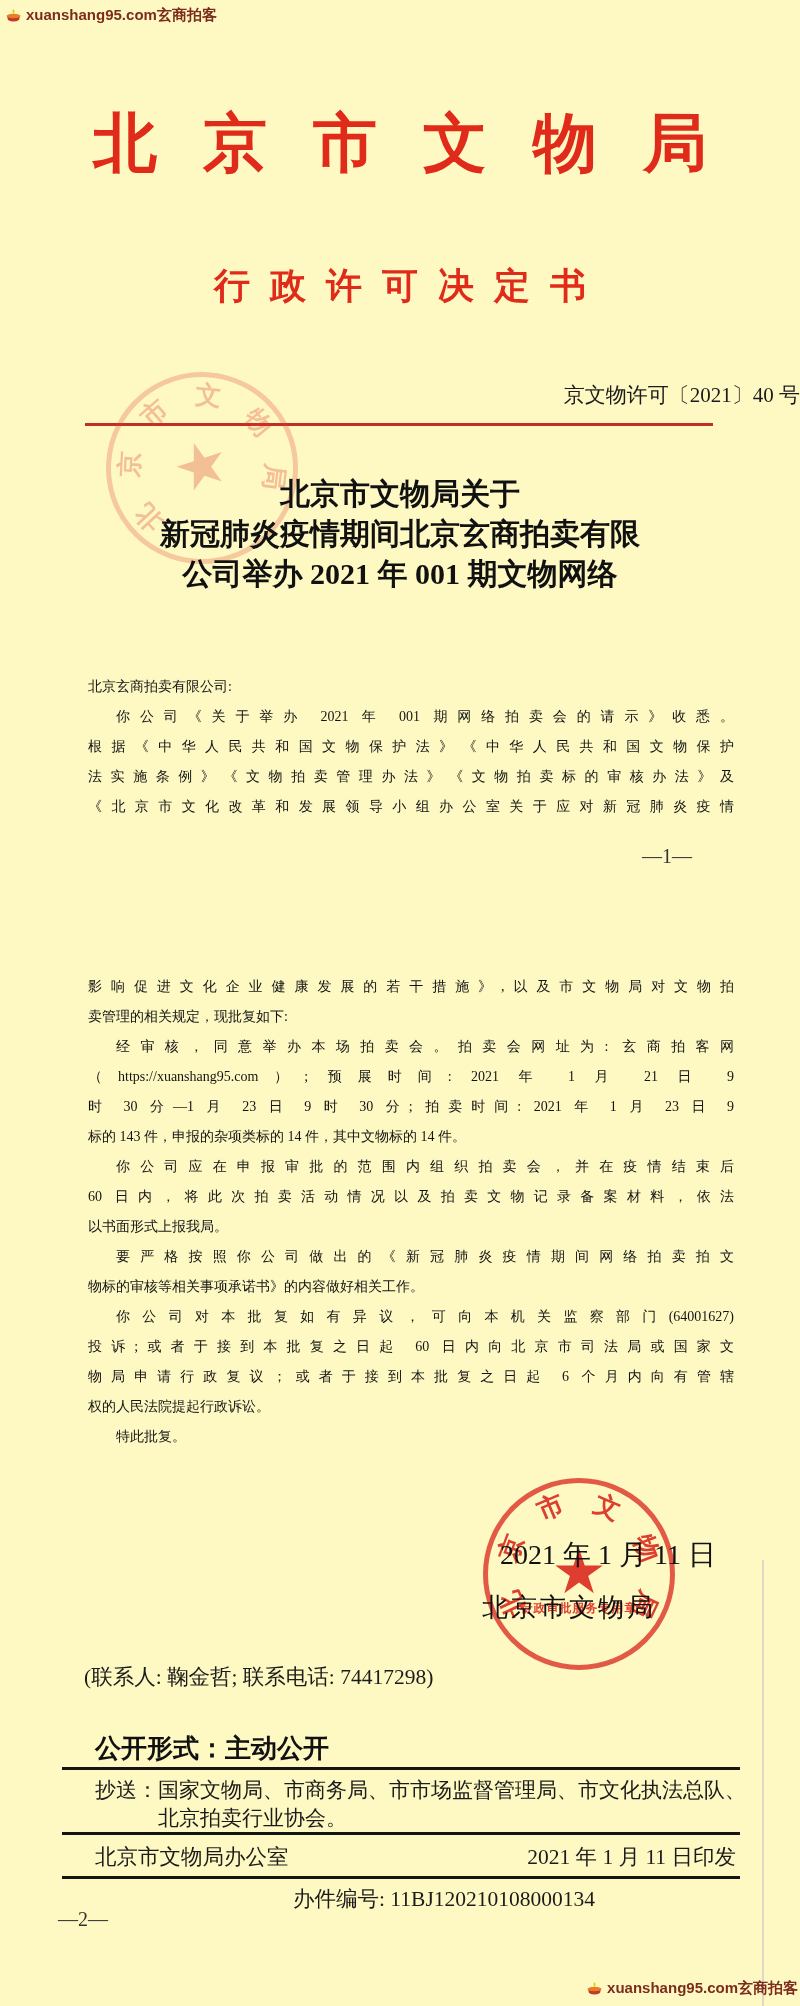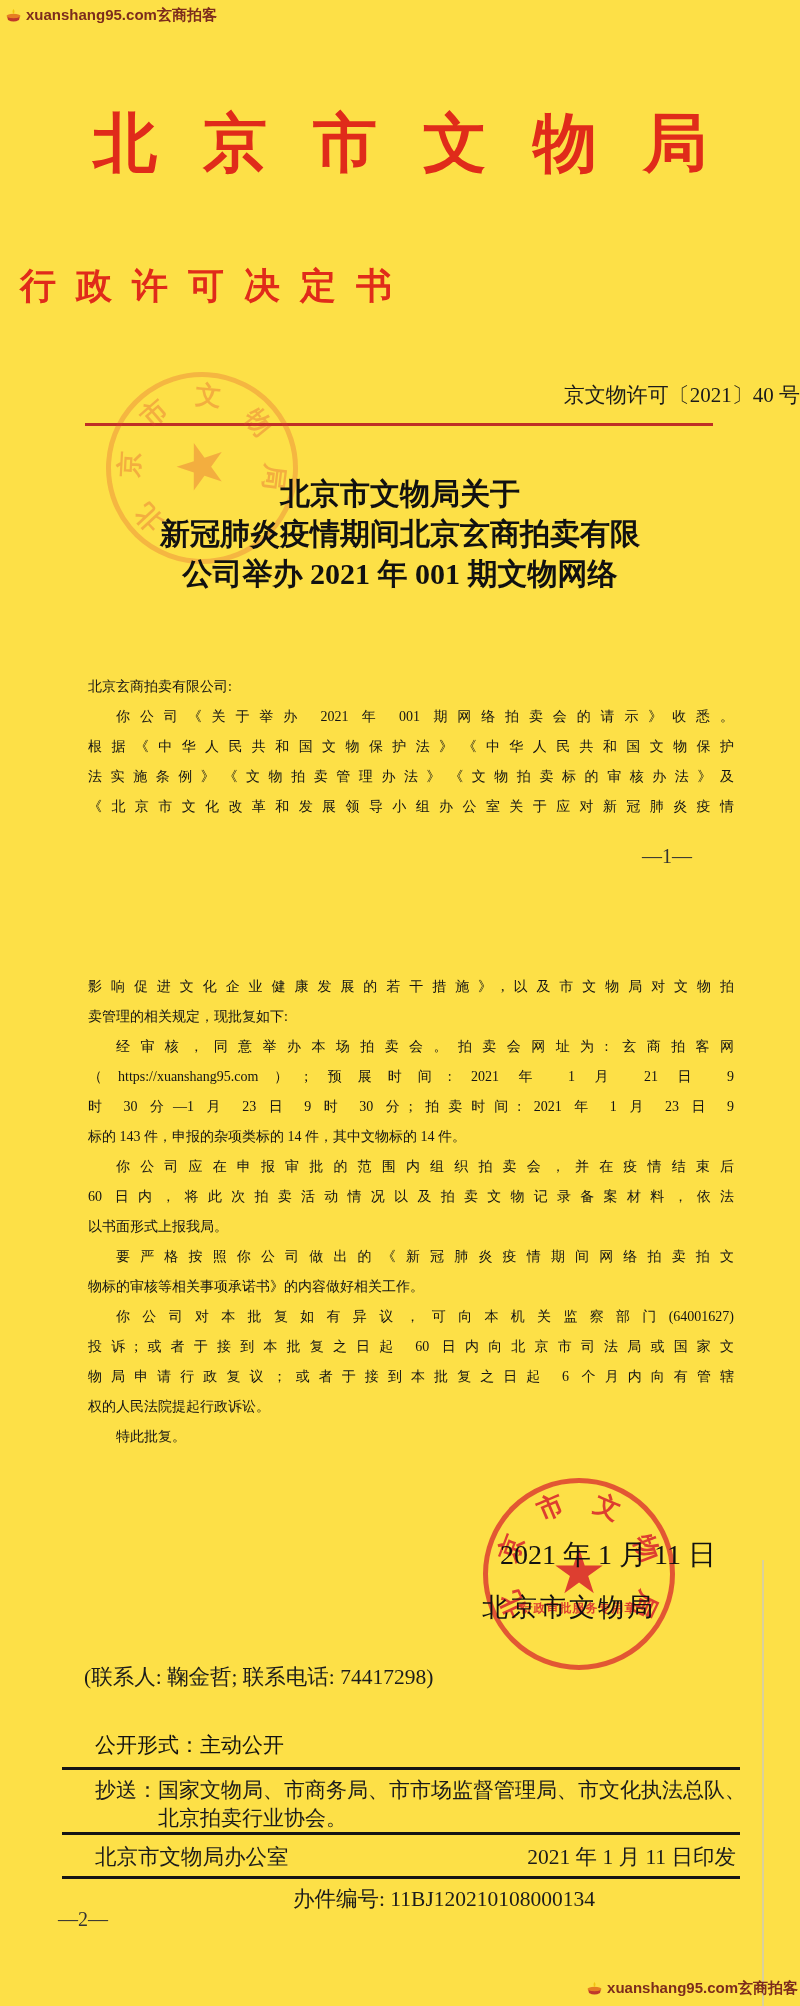--- a/index.html
+++ b/index.html
@@ -1,30 +1,30 @@
 <!DOCTYPE html>
 <html><head>
 <meta charset="utf-8">
 <style>
   html,body{margin:0;padding:0;background:#ffffff;}
-  .page{position:relative;width:800px;height:2006px;background:#fde047;overflow:hidden;
+  .page{position:relative;width:800px;height:2006px;background:#fef9c3;overflow:hidden;
         font-family:"Liberation Serif",serif;color:#1b1b1b;}
 
   
   .wm{position:absolute;display:flex;align-items:center;gap:3px;
       font-family:"Liberation Sans",sans-serif;font-weight:bold;font-size:15px;color:#7c2c1d;}
   .wm-top{top:6px;left:4px;}
   .wm-bottom{top:1979px;right:2px;}
   .wm-icon{width:19px;height:16px;display:inline-block;}
 
   
   .masthead{position:absolute;top:100px;left:0;width:100%;text-align:center;
             font-weight:bold;font-size:64px;color:#e02b1a;
             letter-spacing:46px;padding-left:46px;box-sizing:border-box;}
-  .doc-type{position:absolute;top:262px;left:0;width:100%;
+  .doc-type{position:absolute;top:262px;left:0;width:100%;text-align:center;
             font-weight:bold;font-size:36px;color:#e02b1a;
             letter-spacing:20px;padding-left:20px;box-sizing:border-box;}
   .doc-number{position:absolute;top:381px;left:0;width:100%;text-align:right;font-size:21px;}
   .red-rule{position:absolute;top:423px;left:85px;width:628px;height:3px;background:#bf2f26;}
 
   
   .doc-title{position:absolute;top:474px;left:0;width:100%;text-align:center;
              font-weight:bold;font-size:30px;line-height:40px;color:#111;}
 
   
@@ -51,21 +51,21 @@
            transform-origin:center;}
   .seal-sub{position:absolute;left:24px;top:122px;width:144px;text-align:center;
             font-size:12px;color:#dd3e30;letter-spacing:1px;font-weight:bold;}
 
   
   .sig-org{position:absolute;left:482px;top:1590px;font-size:26px;letter-spacing:3px;color:#111;}
   .sig-date{position:absolute;left:500px;top:1536px;font-size:28px;color:#111;}
   .contact{position:absolute;left:84px;top:1662px;font-size:21.5px;}
 
   
-  .disclosure{position:absolute;left:95px;top:1731px;font-size:21px;font-weight:normal;
+  .disclosure{position:absolute;left:95px;top:1731px;font-size:26px;font-weight:bold;
               font-family:"Liberation Sans",sans-serif;color:#111;}
   .hr{position:absolute;left:62px;width:678px;height:2.5px;background:#151515;}
   .hr1{top:1767px;} .hr2{top:1832px;} .hr3{top:1876px;}
   .cc1{position:absolute;left:95px;top:1776px;font-size:21px;}
   .cc2{position:absolute;left:158px;top:1804px;font-size:21px;}
   .issuer{position:absolute;left:95px;top:1842px;font-size:21.5px;}
   .print-date{position:absolute;right:64px;top:1842px;font-size:21.5px;}
   .case-number{position:absolute;left:293px;top:1884px;font-size:21.5px;}
 
   .scan-line{position:absolute;left:762px;top:1560px;width:2px;height:446px;background:#c9c9c9;opacity:.65;}

